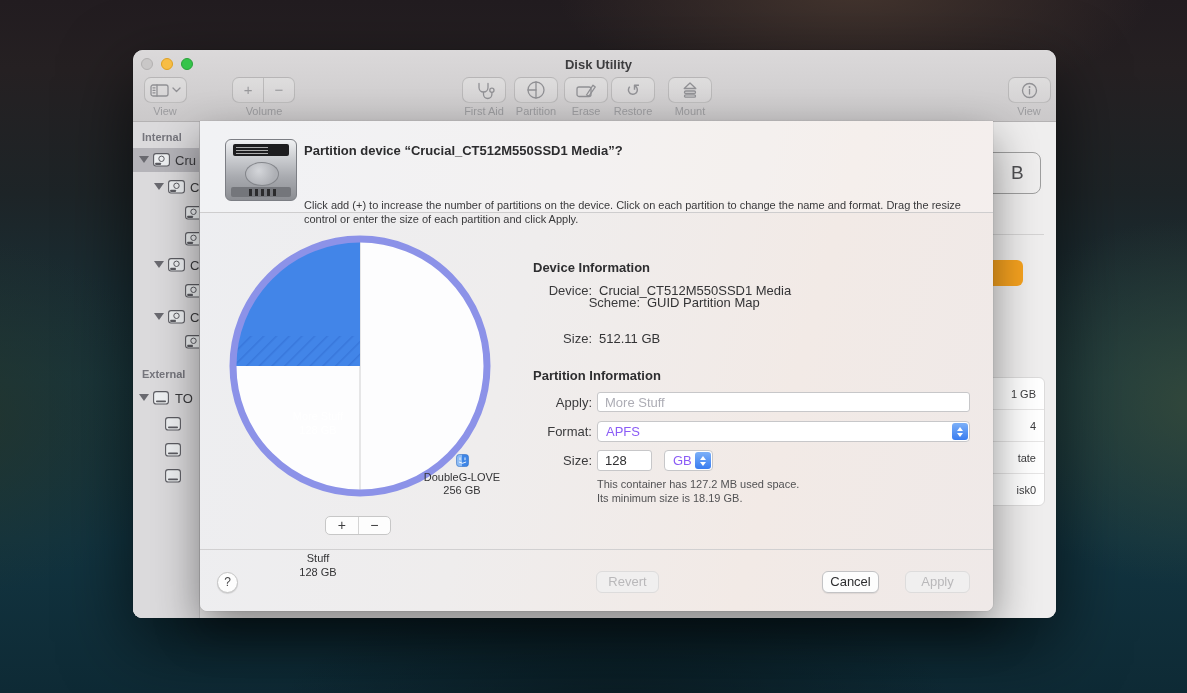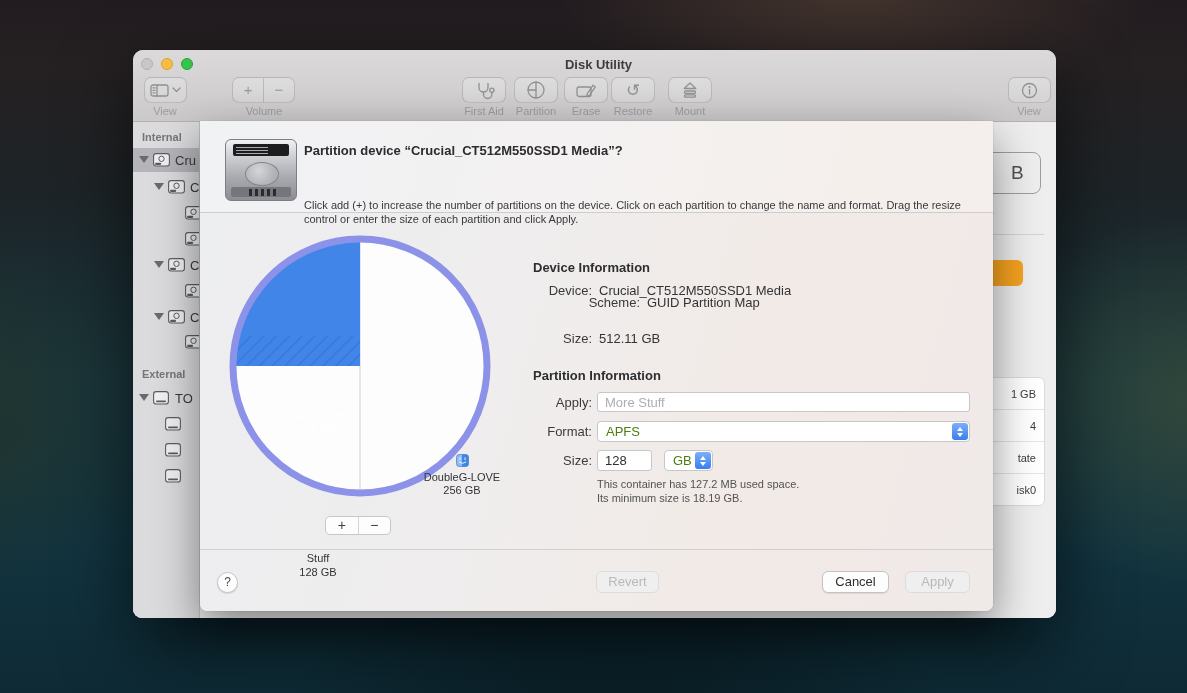--- a/index.html
+++ b/index.html
@@ -105,21 +105,21 @@
   .panel-heading { position:absolute; left:333px; font-size:13px; font-weight:700; color:#2e2e30; }
   .info-row { position:absolute; left:333px; width:440px; display:flex; font-size:13px; color:#333335; }
   .info-label { width:59px; text-align:right; margin-right:7px; flex:none; color:#3a3a3c; }
   .ctl-row { position:absolute; left:333px; width:440px; display:flex; align-items:center; font-size:13px; }
   .ctl-label { width:59px; text-align:right; margin-right:5px; flex:none; color:#3a3a3c; }
 
   .txt-input { height:20px; border:1px solid #c7c7c9; border-radius:3px; background:#fff;
     font-size:13px; font-family:inherit; padding:0 7px; color:#2e2e30; outline:none; }
   .txt-input::placeholder { color:#adadb5; opacity:1; }
   .popup { position:relative; height:21px; background:#fff; border:1px solid #c7c7c9; border-radius:4px; }
-  .popup .popup-text { position:absolute; left:8px; top:2px; font-size:13px; color:#4d7c0f; }
+  .popup .popup-text { position:absolute; left:8px; top:2px; font-size:13px; color:#8b5cf6; }
   .stepper { position:absolute; right:1px; top:1px; bottom:1px; width:16px; border-radius:3px;
     background:linear-gradient(#7cb0f8,#3a7df0); }
   .stepper .up { position:absolute; left:4.5px; top:3.5px; width:0; height:0;
     border-left:3.5px solid transparent; border-right:3.5px solid transparent; border-bottom:4.5px solid #fff; }
   .stepper .down { position:absolute; left:4.5px; bottom:3.5px; width:0; height:0;
     border-left:3.5px solid transparent; border-right:3.5px solid transparent; border-top:4.5px solid #fff; }
   .note { position:absolute; left:397px; width:380px; font-size:11px; line-height:13.5px; color:#525254; }
 
   
   .sheet-footer-divider { position:absolute; left:0; right:0; top:428px; height:1px; background:#d1d0d1; }
@@ -443,16 +443,16 @@
           </span>
       </div>
     </div>
 
     <div class="note" style="top:357px;">This container has 127.2 MB used space.</div>
     <div class="note" style="top:371px;">Its minimum size is 18.19 GB.</div>
 
     <div class="sheet-footer-divider"></div>
     <div class="help-btn">?</div>
     <div class="btn disabled" style="left:396px;width:63px;">Revert</div>
-    <div class="btn normal" style="left:622px;width:67px;">Cancel</div>
+    <div class="btn normal" style="left:622px;width:57px;">Cancel</div>
     <div class="btn disabled" style="left:705px;width:65px;">Apply</div>
   </div>
 </div>
 
 </body></html>

